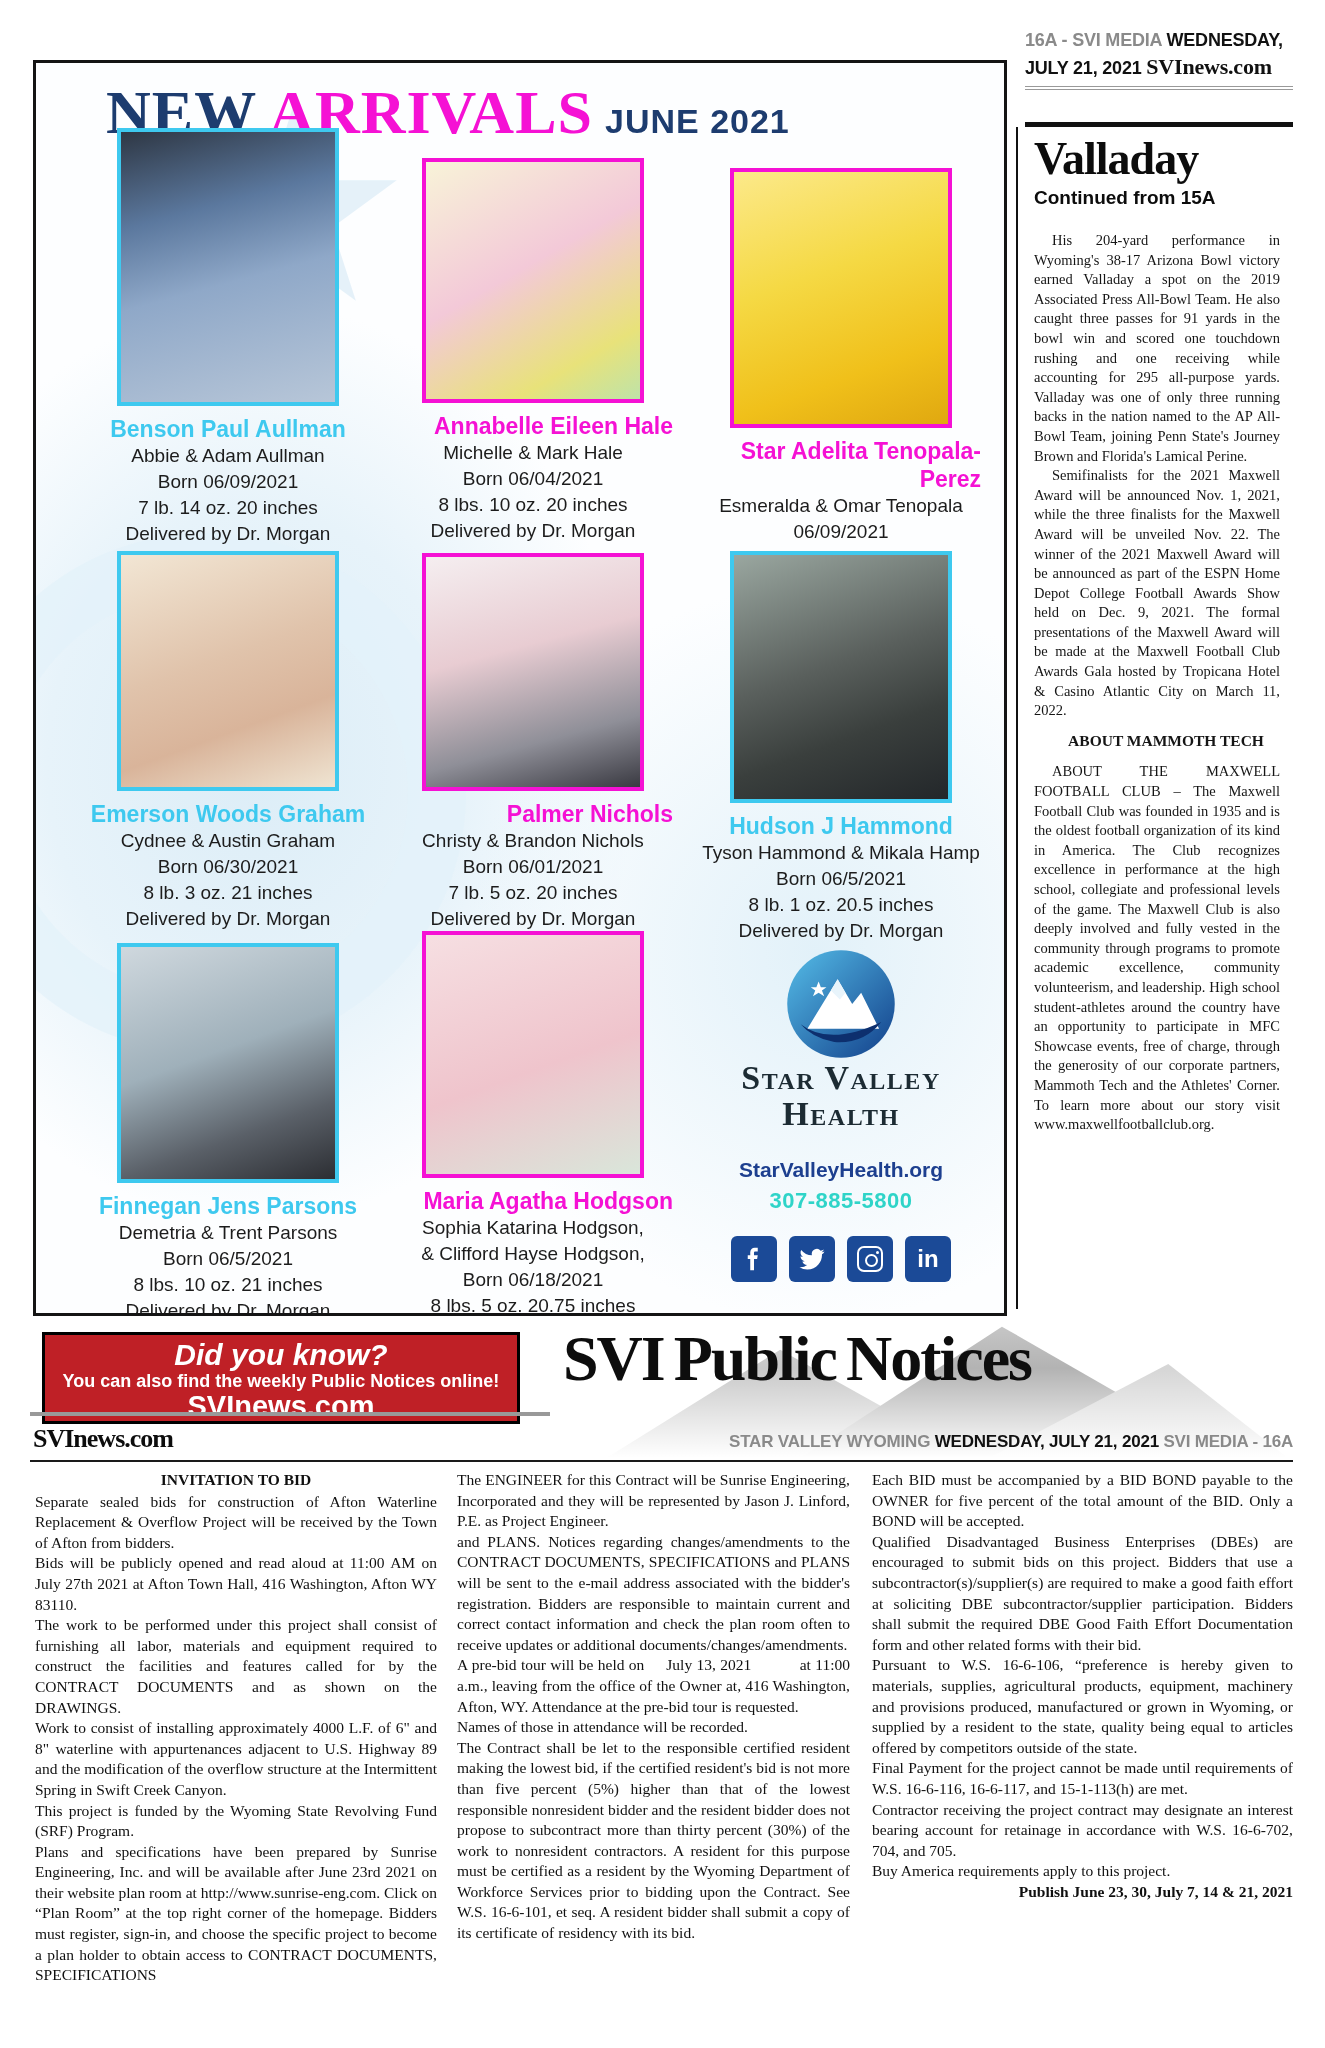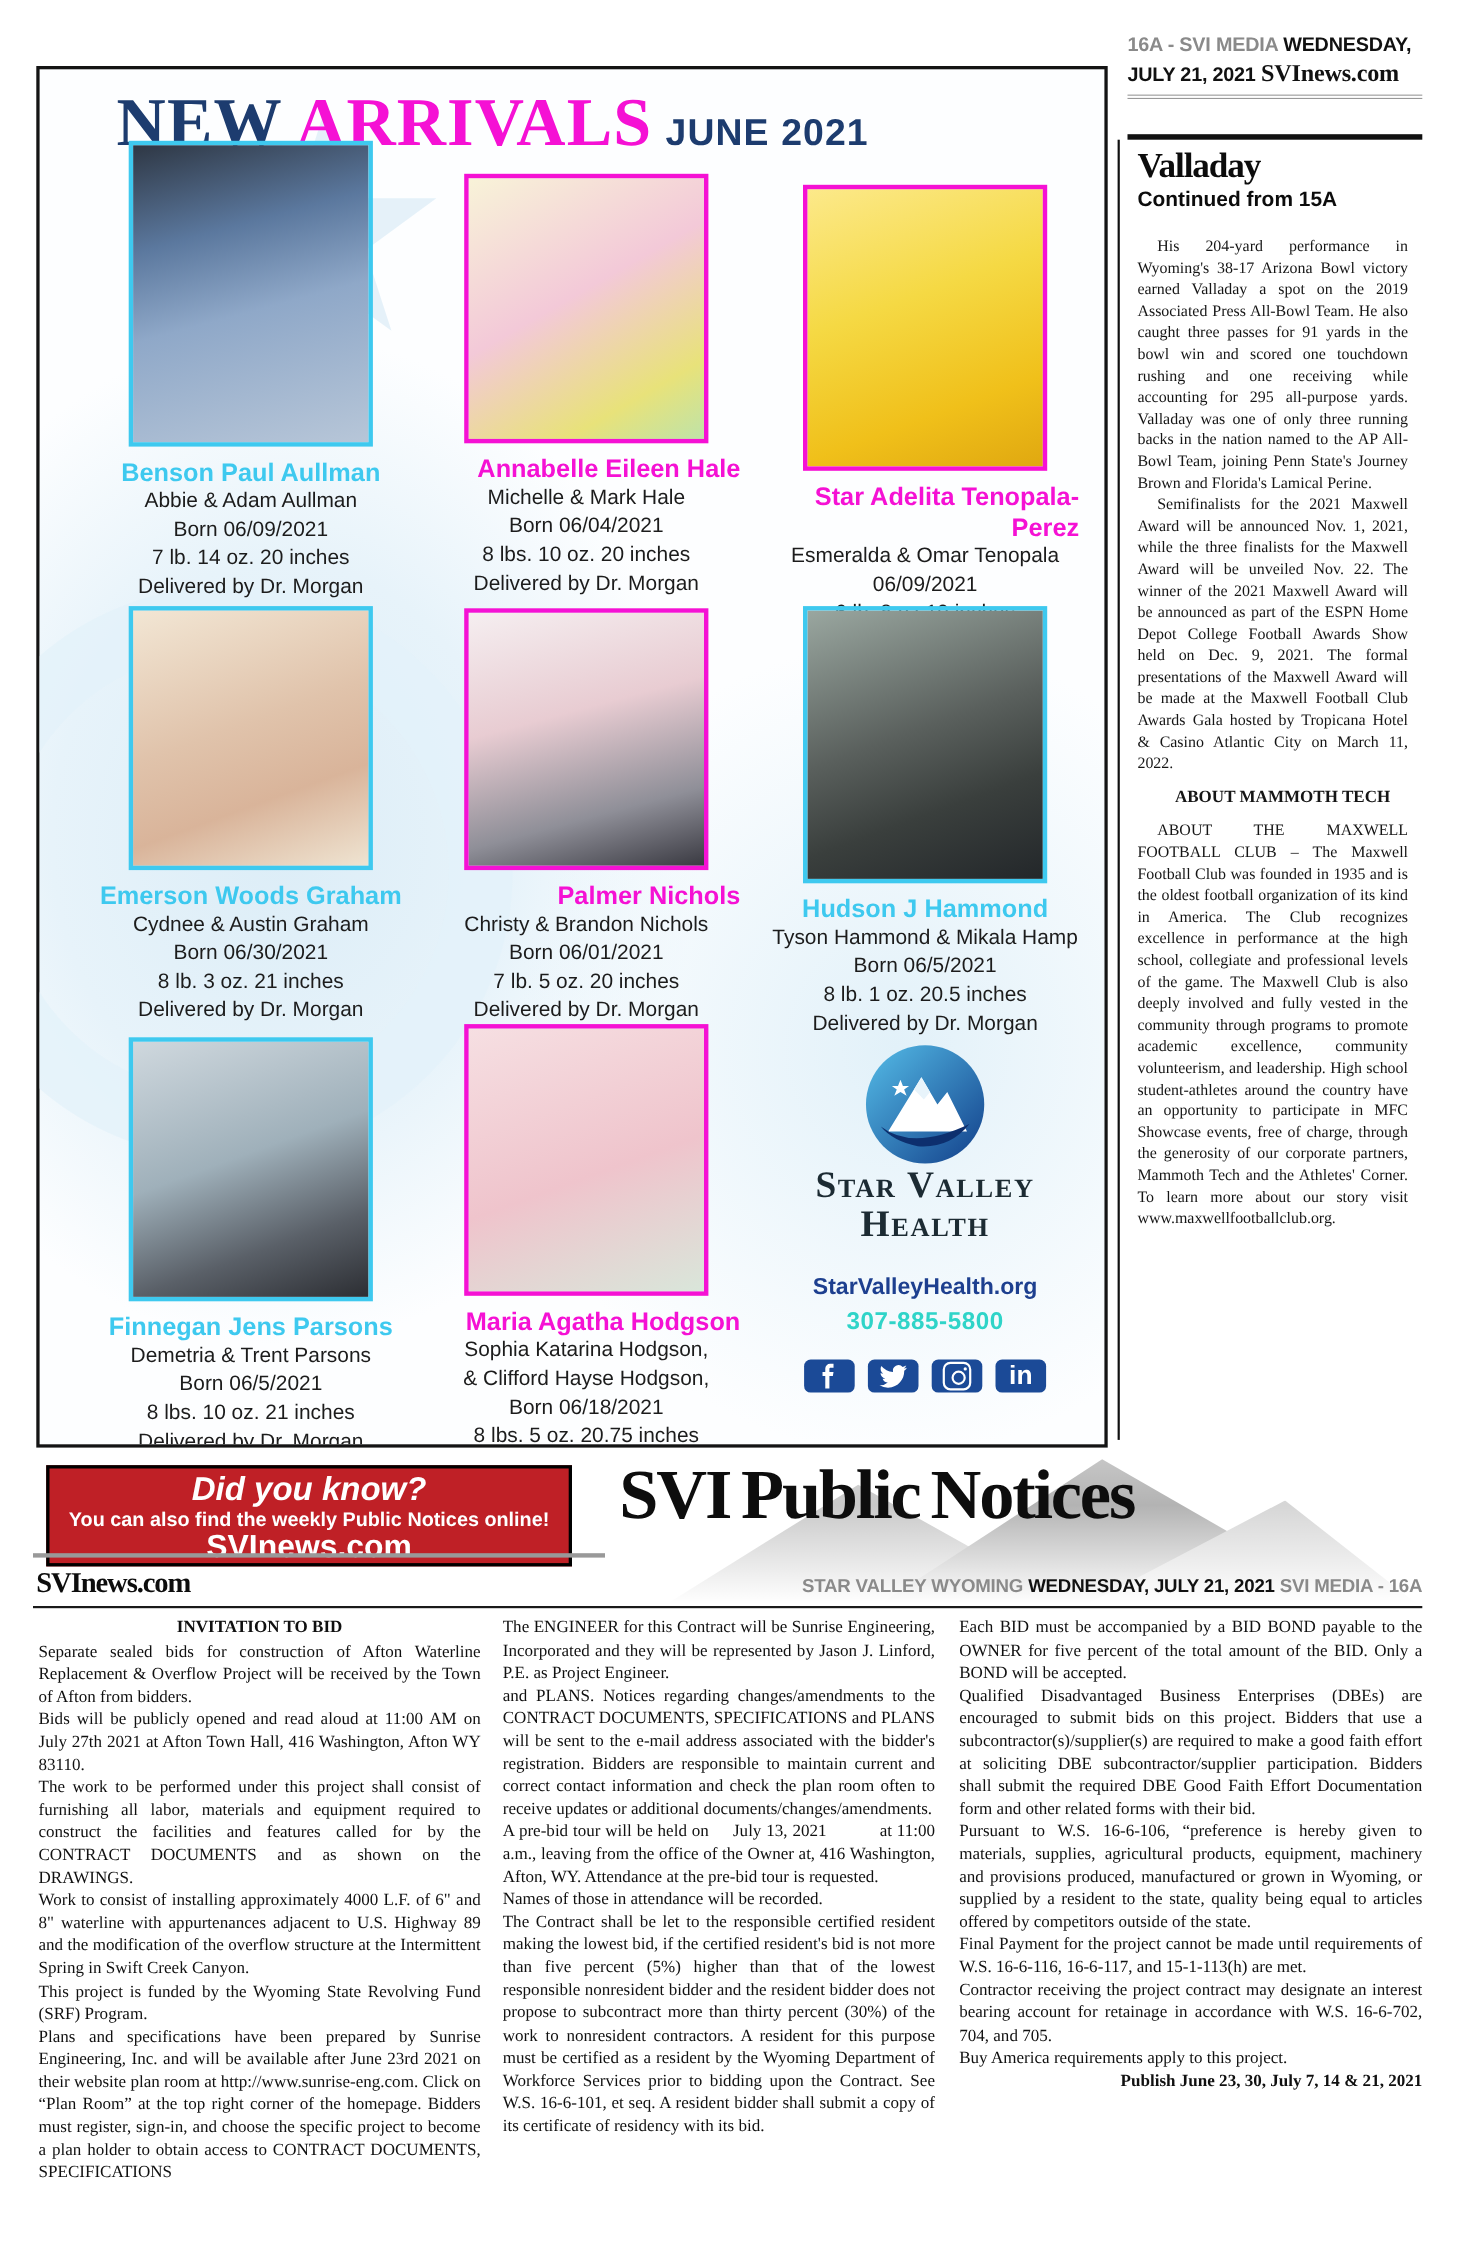--- a/index.html
+++ b/index.html
@@ -53,34 +53,34 @@
   .ph-finnegan{height:240px;background:linear-gradient(160deg,#cfd8de 0%,#9fb0ba 45%,#5a6068 75%,#2c2e33 100%);}
   .ph-maria{height:247px;background:linear-gradient(160deg,#f6dfe2 0%,#efc4cc 55%,#d9e6da 100%);}
   
   .svh-cell{position:absolute;left:665px;top:885px;width:280px;text-align:center;z-index:2;}
   .svh-logo{width:112px;height:112px;margin:0 auto;display:block;}
   .svh-name{margin-top:0;font-family:"Liberation Serif",serif;font-variant:small-caps;
             font-weight:600;font-size:34px;line-height:36px;color:#1c2b33;letter-spacing:1.5px;}
   .svh-url{margin-top:26px;font-size:21px;font-weight:bold;color:var(--svh-navy);}
   .svh-phone{margin-top:6px;font-size:22px;font-weight:bold;color:var(--svh-turquoise);letter-spacing:.5px;}
   .svh-social{margin-top:22px;display:flex;justify-content:center;gap:12px;}
-  .sq{width:46px;height:30px;background:var(--icon-navy);border-radius:6px;display:flex;
+  .sq{width:46px;height:46px;background:var(--icon-navy);border-radius:6px;display:flex;
       align-items:center;justify-content:center;color:#fff;}
   .sq svg{width:30px;height:30px;fill:#fff;}
   .sq .in-txt{font-size:24px;font-weight:bold;font-family:"Liberation Sans",sans-serif;}
   .ig-glyph{width:26px;height:26px;border:2.5px solid #fff;border-radius:7px;position:relative;}
   .ig-glyph::before{content:"";position:absolute;left:5.5px;top:5.5px;width:9px;height:9px;
       border:2.5px solid #fff;border-radius:50%;}
   .ig-glyph::after{content:"";position:absolute;right:2.5px;top:2.5px;width:3px;height:3px;
       background:#fff;border-radius:50%;}
   
   .v-rule-top{position:absolute;left:1025px;top:122px;width:268px;height:5px;background:#111;}
   .v-rule-side{position:absolute;left:1016px;top:127px;width:2px;height:1182px;background:#111;}
   .valladay{position:absolute;left:1034px;top:132px;width:246px;}
-  .v-title{font-family:"Liberation Serif",serif;font-size:32px;font-weight:bold;letter-spacing:-1px;color:#0c0c0c;}
+  .v-title{font-family:"Liberation Serif",serif;font-size:46px;font-weight:bold;letter-spacing:-1px;color:#0c0c0c;}
   .v-cont{font-size:19px;font-weight:bold;margin-top:2px;color:#0c0c0c;}
   .v-body{margin-top:22px;font-family:"Liberation Serif",serif;font-size:14.5px;line-height:19.6px;
           text-align:justify;color:#151515;}
   .v-body p{text-indent:18px;}
   .v-sub{font-family:"Liberation Serif",serif;font-weight:bold;font-size:15.5px;text-align:center;
          margin:10px 0 12px 0;text-indent:0;}
   
   .dyk{position:absolute;left:42px;top:1332px;width:478px;height:92px;background:var(--brand-red);
        border:3px solid #000000;color:#fff;text-align:center;padding-top:4px;}
   .dyk-l1{font-size:30px;font-weight:bold;font-style:italic;line-height:32px;}

